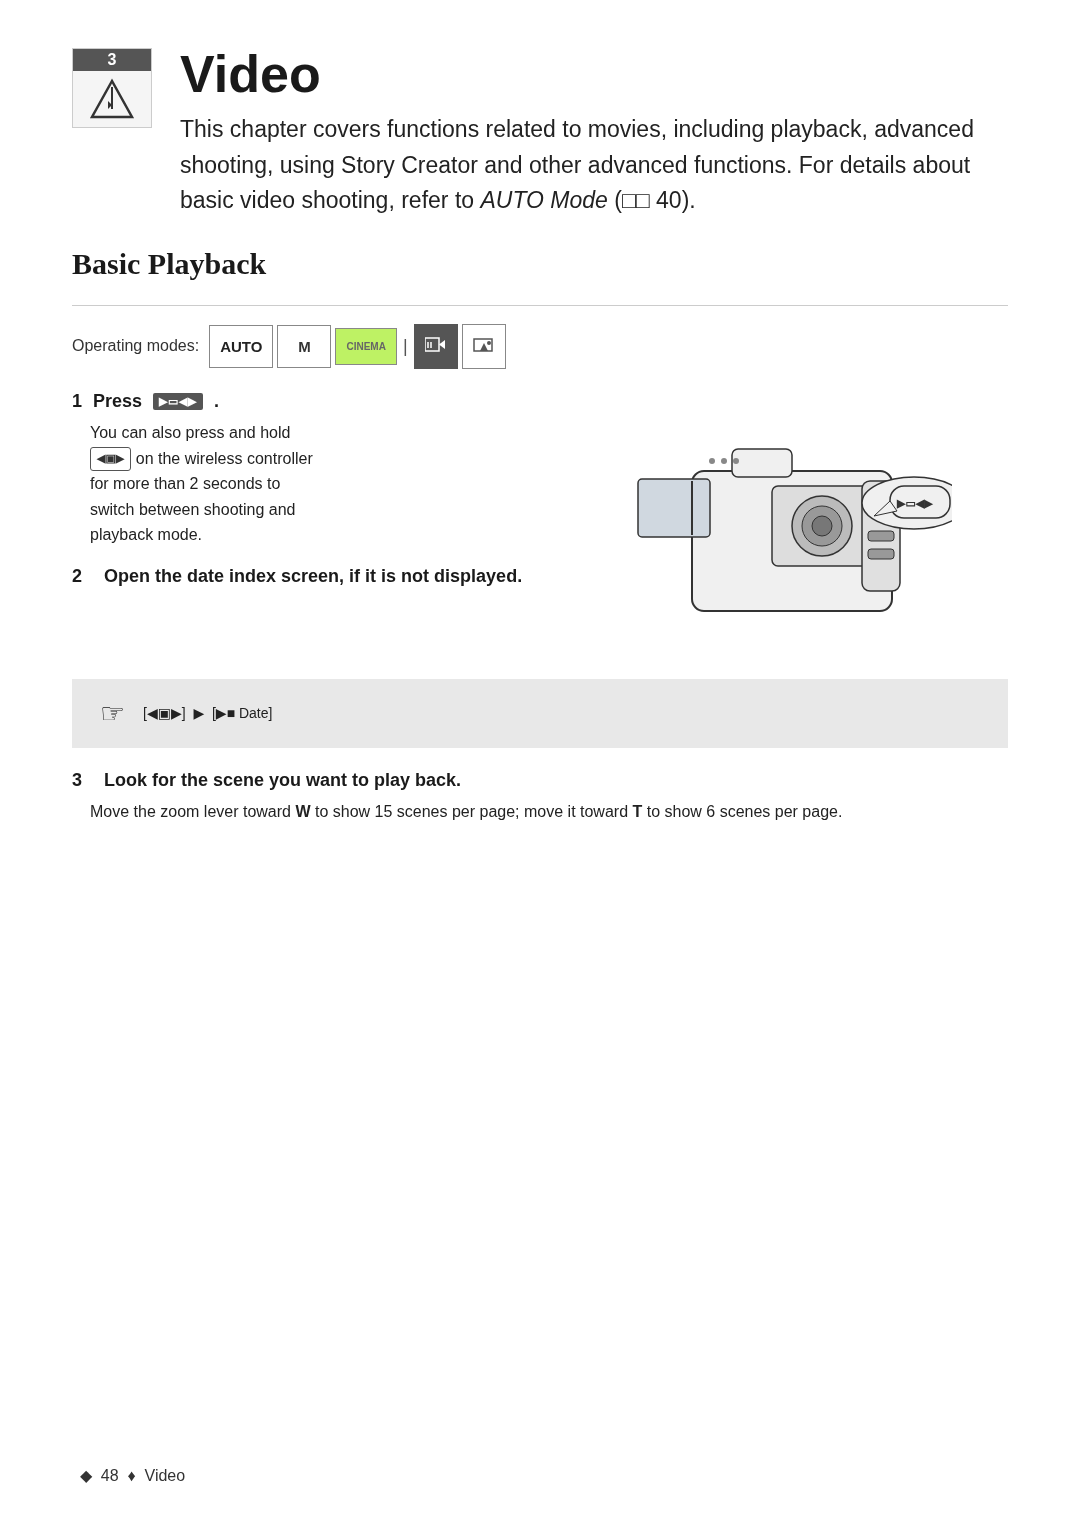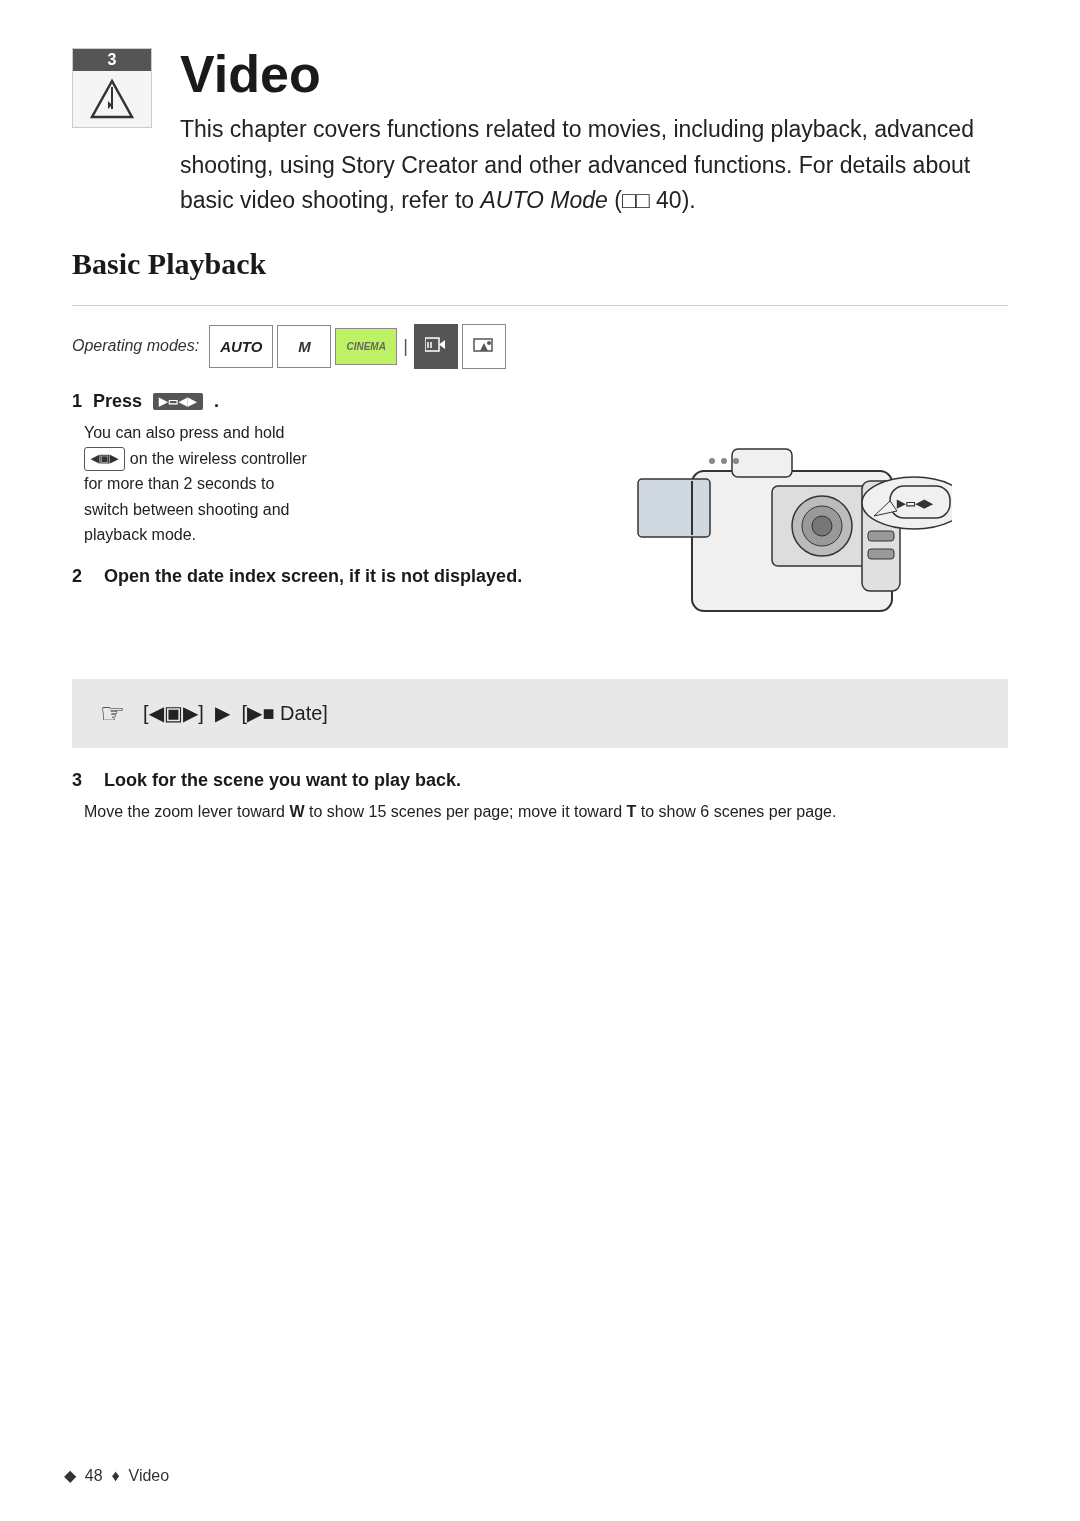--- a/index.html
+++ b/index.html
@@ -110,21 +110,20 @@
     }
 
     
     .operating-modes-row {
       display: flex;
       align-items: center;
       gap: 4px;
       margin-bottom: 22px;
       font-size: 16px;
       color: #333;
-      font-style: italic;
     }
 
     .mode-label {
       margin-right: 6px;
       font-size: 16px;
     }
 
     .mode-box {
       border: 1.5px solid #888;
       padding: 12px 10px;
@@ -204,21 +203,21 @@
     }
 
     .step-number {
       font-weight: bold;
     }
 
     .step-body {
       font-size: 16px;
       line-height: 1.6;
       color: #222;
-      margin-left: 12px;
+      margin-left: 18px;
     }
 
     
     .btn-icon {
       display: inline-block;
       background: #555;
       color: #fff;
       font-size: 11px;
       font-weight: bold;
       padding: 2px 6px;
@@ -250,35 +249,35 @@
       font-size: 18px;
       font-weight: normal;
     }
 
     .callout-finger {
       font-size: 28px;
       flex-shrink: 0;
     }
 
     .callout-content {
-      font-size: 20px;
+      font-size: 14px;
       color: #222;
     }
 
     
     .camera-illustration {
       width: 340px;
       height: 280px;
     }
 
     
     .page-footer {
       position: absolute;
       bottom: 36px;
-      left: 64px;
+      left: 80px;
       font-size: 16px;
       color: #333;
     }
 
     .footer-bullet {
       margin-right: 4px;
     }
 
     hr.thin-rule {
       border: none;

